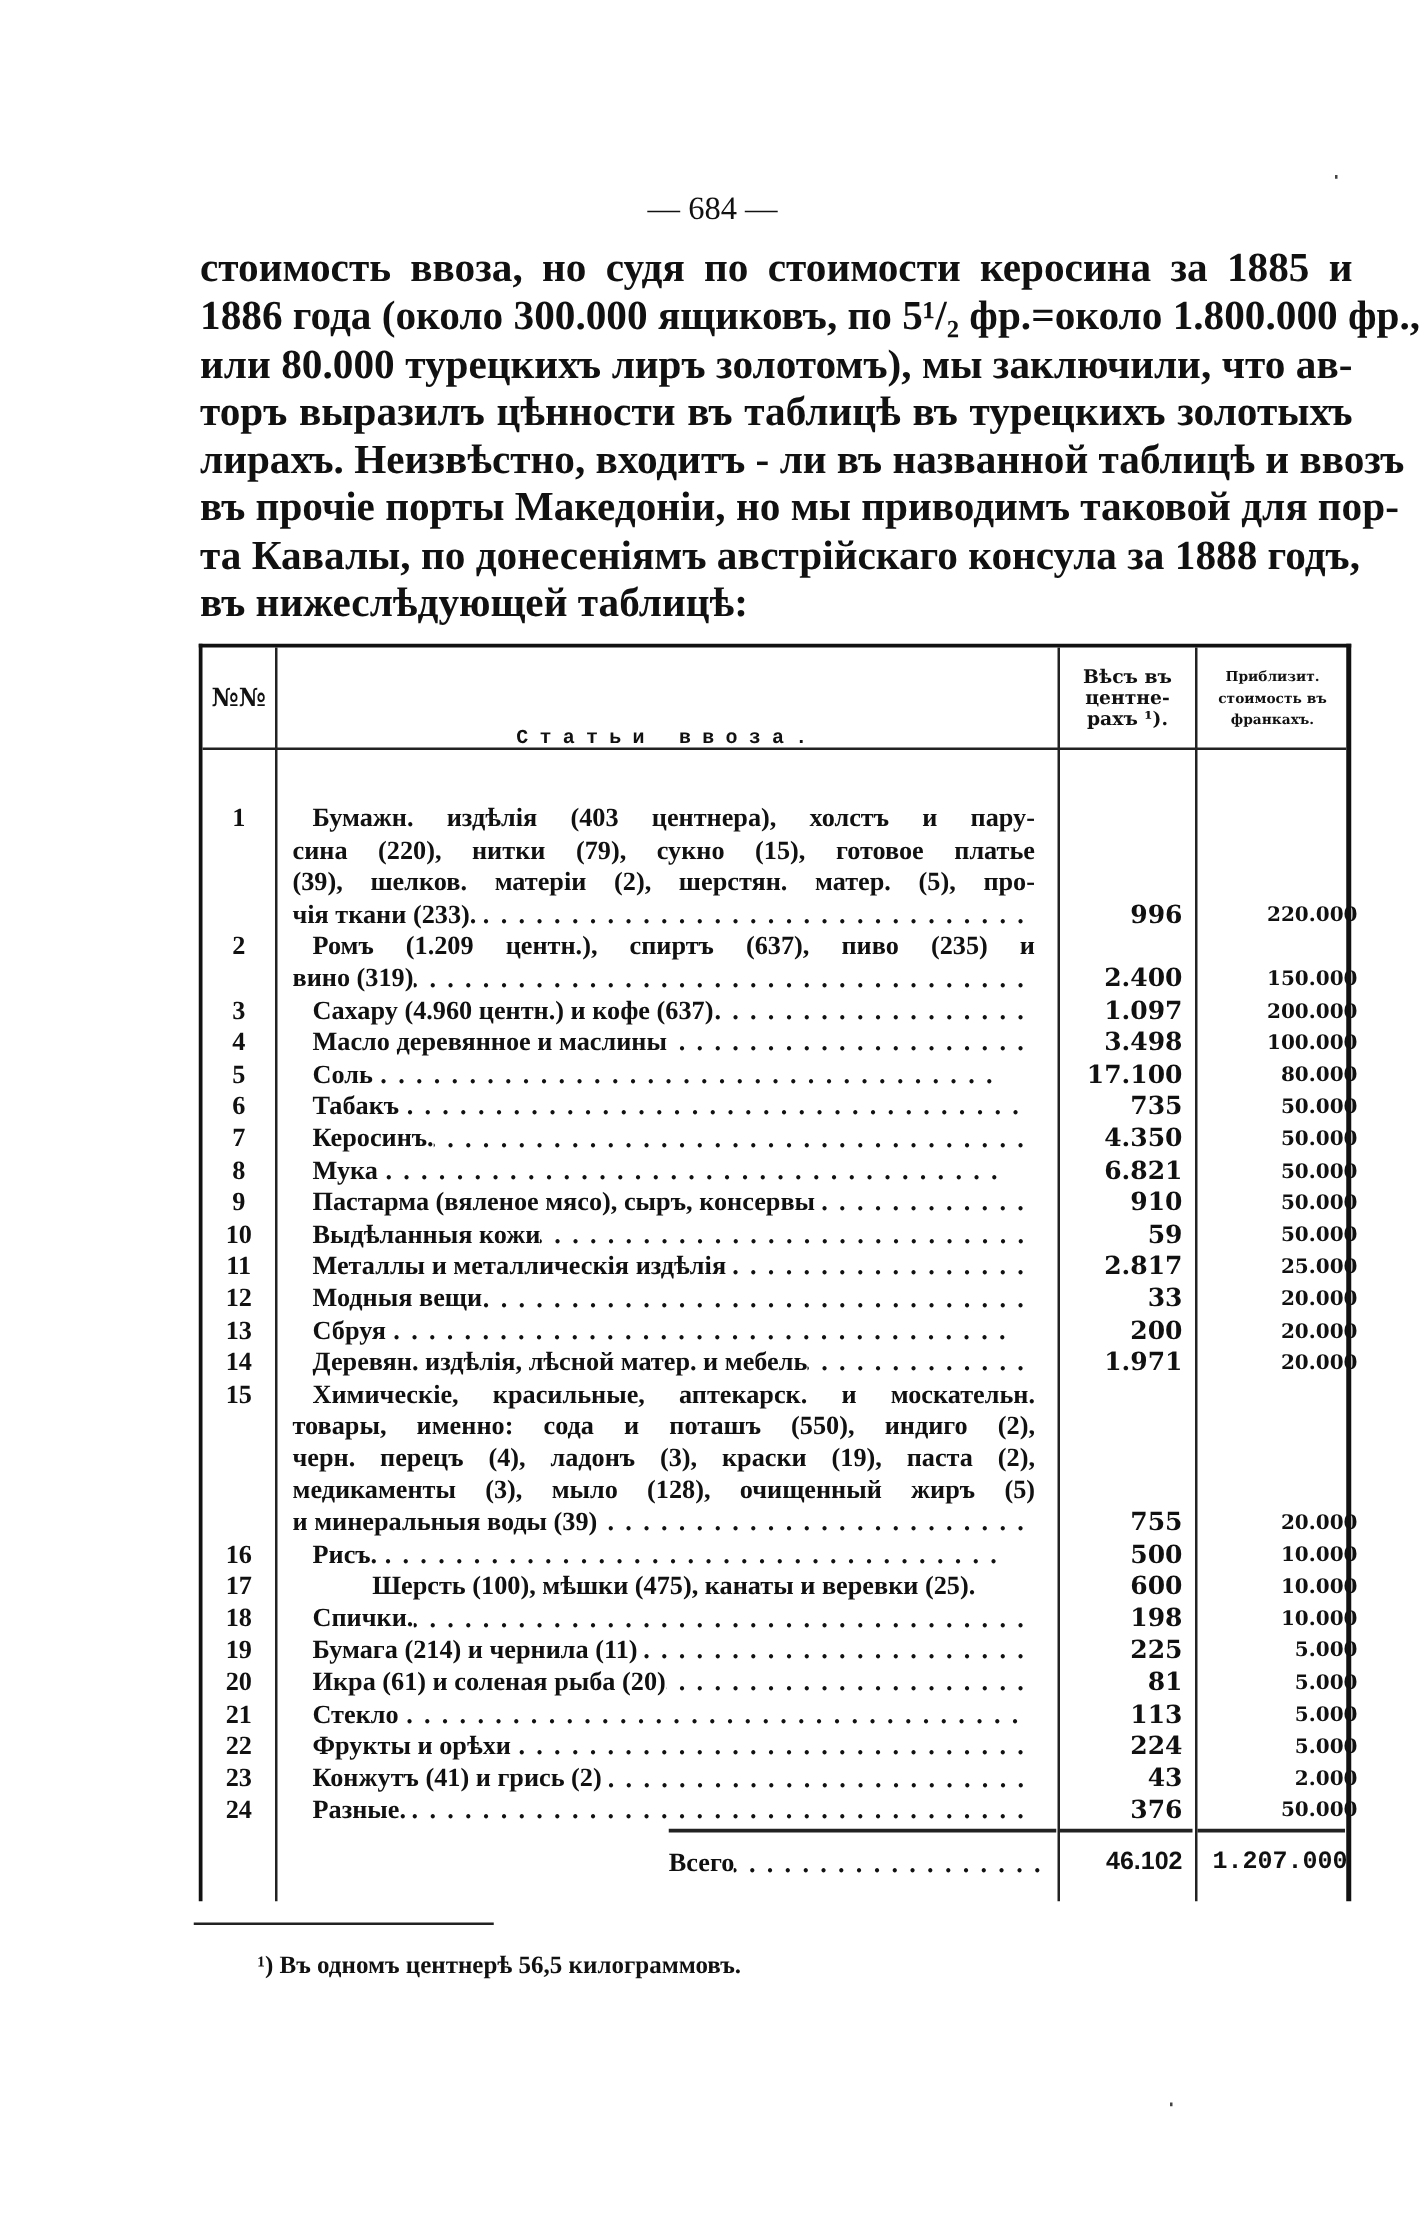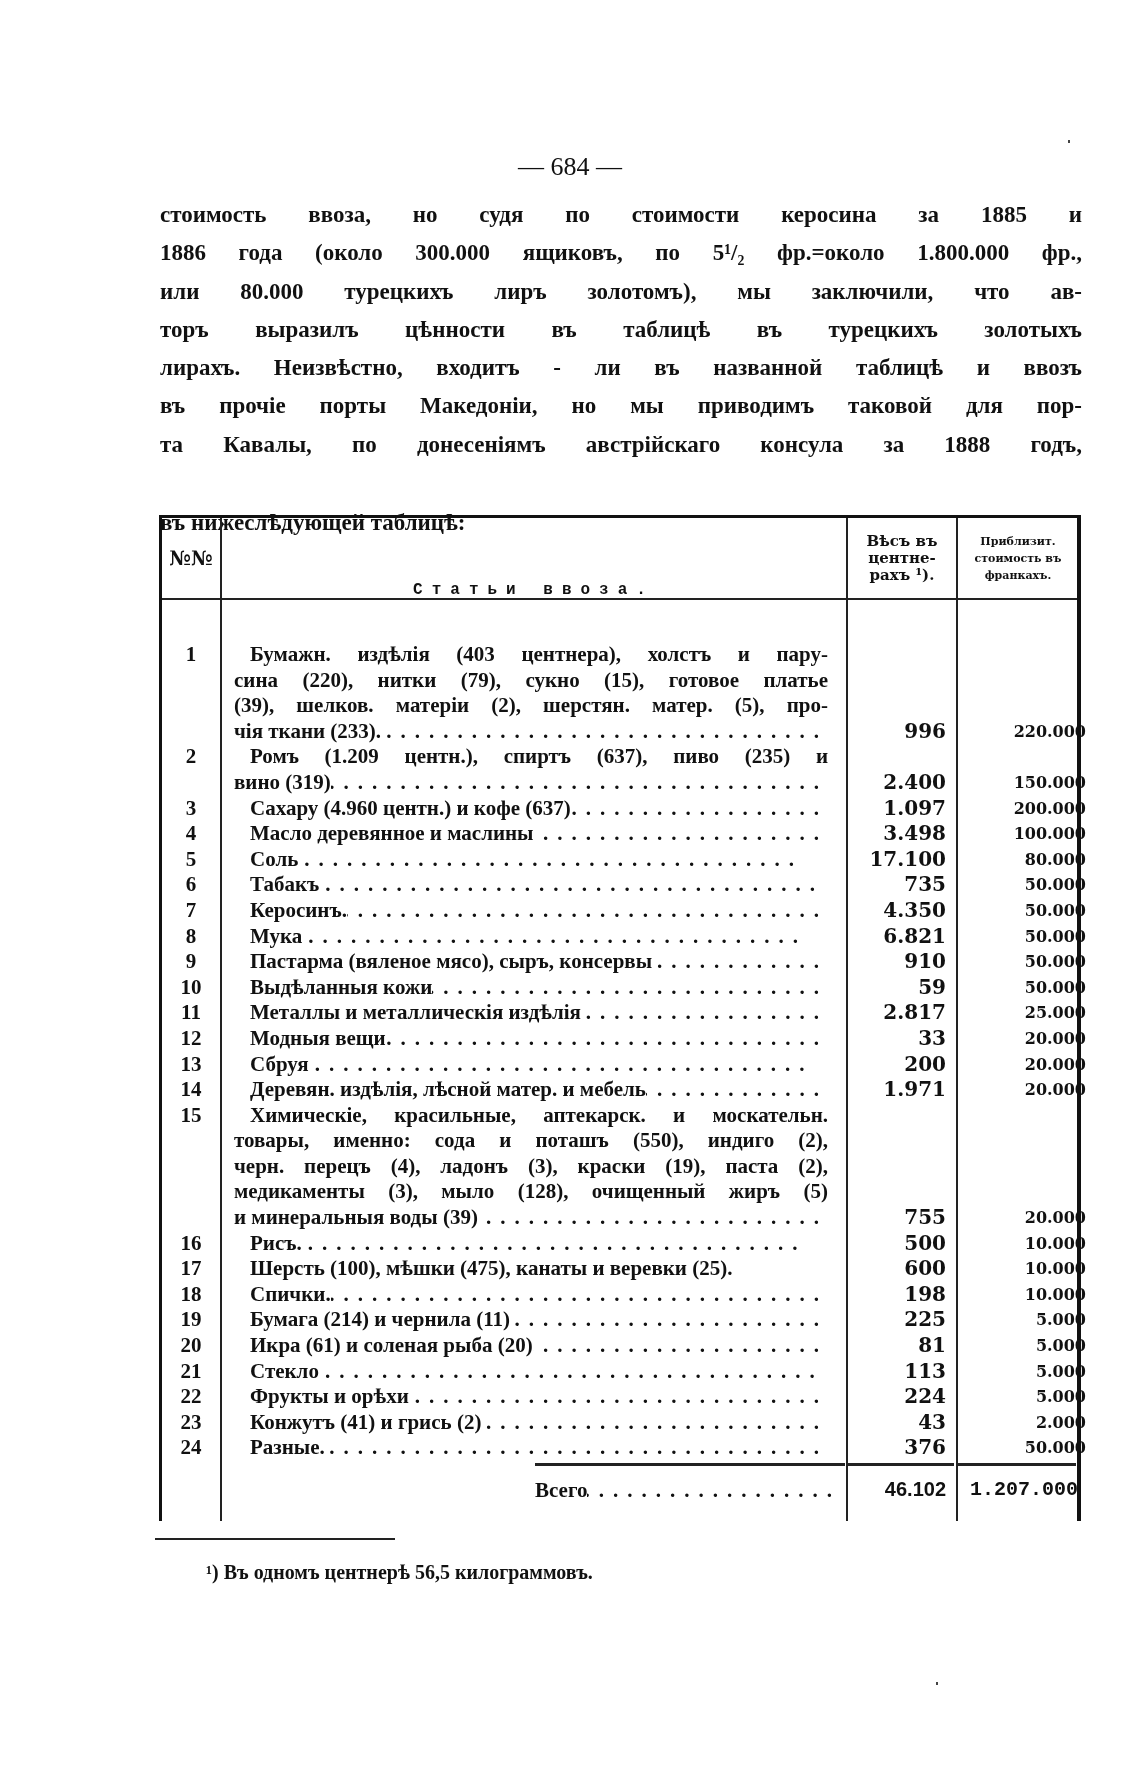--- a/index.html
+++ b/index.html
@@ -8,45 +8,45 @@
     font-family: "DejaVu Serif", "Liberation Serif", serif;
     color: #111111;
   }
   .page-number {
     position: absolute; top: 132px; left: 0; width: 1140px;
     text-align: center; font-size: 26px; font-family: "Liberation Serif", serif; margin-top: 20px;
   }
   .para {
     position: absolute; left: 160px; top: 196px; width: 922px;
     font-family: "Liberation Serif", serif; font-weight: bold;
-    font-size: 23px; line-height: 38.3px;
+    font-size: 33px; line-height: 38.3px;
   }
   .para .line { display: block; text-align: justify; text-align-last: justify; white-space: nowrap; height: 38.3px; }
-  .para .line.last { text-align-last: left; margin-top: 40px; }
+  .para .line.last { text-align-last: left; }
 
   .table-wrap {
     position: absolute; left: 159px; top: 515px; width: 922px; height: 1006px;
     border-top: 3px solid #111; border-left: 3px solid #111; border-right: 4px solid #111;
     box-sizing: border-box;
   }
   .vrule { position: absolute; top: 0; bottom: 0; width: 2px; background: #222; }
   .hrule-head { position: absolute; left: 0; right: 0; top: 80px; height: 2px; background: #222; }
   .hcell { position: absolute; top: 0; height: 80px; display: flex; align-items: center; justify-content: center; text-align: center; font-weight: bold; }
   .h-num { left: 0; width: 58px; font-size: 20px; }
   .h-item { left: 60px; width: 624px; font-size: 16px; letter-spacing: 9px; font-family: Liberation Mono, monospace; margin-top: 32px; }
   .h-weight { left: 686px; width: 108px; font-size: 15px; line-height: 17px; }
   .h-value { left: 796px; width: 120px; font-size: 11px; line-height: 17px; }
 
   .rows { position: absolute; left: 0; top: 124px; width: 100%; }
   .row { position: relative; display: flex; font-family: "Liberation Serif", serif; font-size: 21px; line-height: 25.6px; }
   .row .num { width: 58px; text-align: center; font-weight: bold; flex: none; }
   .row .item { width: 594px; margin-left: 14px; margin-right: 18px; flex: none; font-weight: bold; position: relative; }
   .row .item .line { display: block; text-align: justify; text-align-last: justify; white-space: nowrap; }
   .row .item .line.first { padding-left: 16px; }
-  .row .item .line.lead { text-align-last: left; display: flex; }
+  .row .item .line.lead { text-align-last: left; display: flex; justify-content: center; }
   .row .item .line.lead .t { flex: none; white-space: nowrap; }
   .row .item .dots { flex: 1; overflow: hidden; white-space: nowrap; letter-spacing: 9px; padding-left: 6px; text-align: right; direction: rtl; }
   .row .w { width: 100px; text-align: right; flex: none; font-family: "DejaVu Serif", serif; font-weight: bold; font-size: 20px; display: flex; align-items: flex-end; justify-content: flex-end; padding-right: 10px; box-sizing: content-box; }
   .row .v { width: 118px; text-align: right; flex: none; font-family: "DejaVu Serif", serif; font-weight: bold; font-size: 16px; display: flex; align-items: flex-end; justify-content: flex-end; padding-left: 12px; }
 
   .total-rule { position: absolute; top: 945px; height: 3px; background: #222; }
   .total-row { position: absolute; top: 960px; left: 0; width: 100%; height: 36px; font-family: "Liberation Serif", serif; font-weight: bold; font-size: 21px; }
   .total-label { position: absolute; left: 373px; width: 306px; display: flex; }
   .total-label .dots { flex: 1; letter-spacing: 9px; overflow: hidden; white-space: nowrap; direction: rtl; text-align: right; padding-left: 8px; }
   .total-w { position: absolute; left: 686px; width: 98px; text-align: right; font-family: "Liberation Sans", sans-serif; font-size: 20px; }

